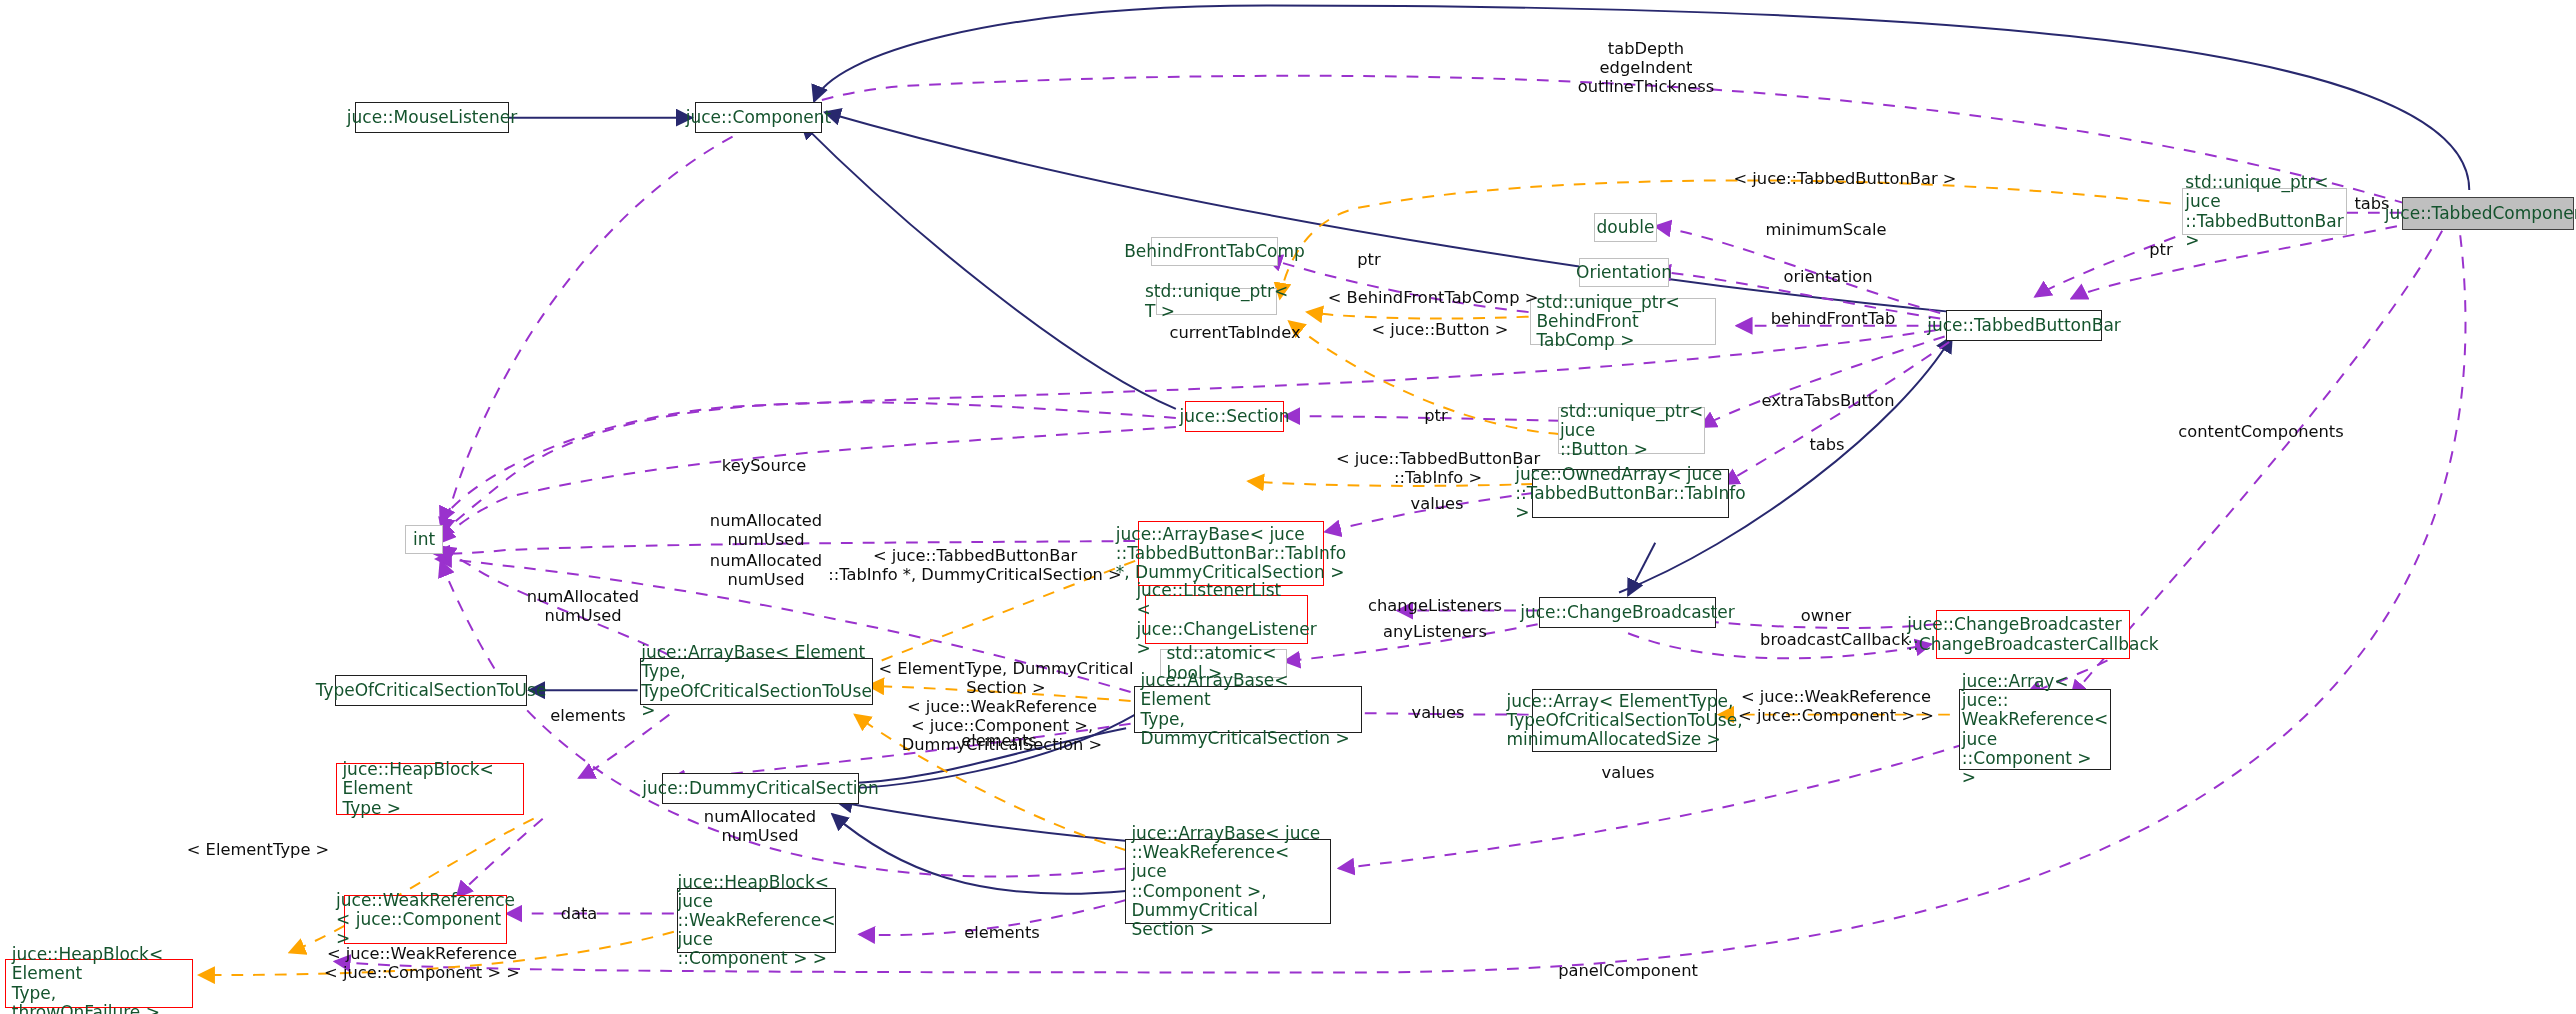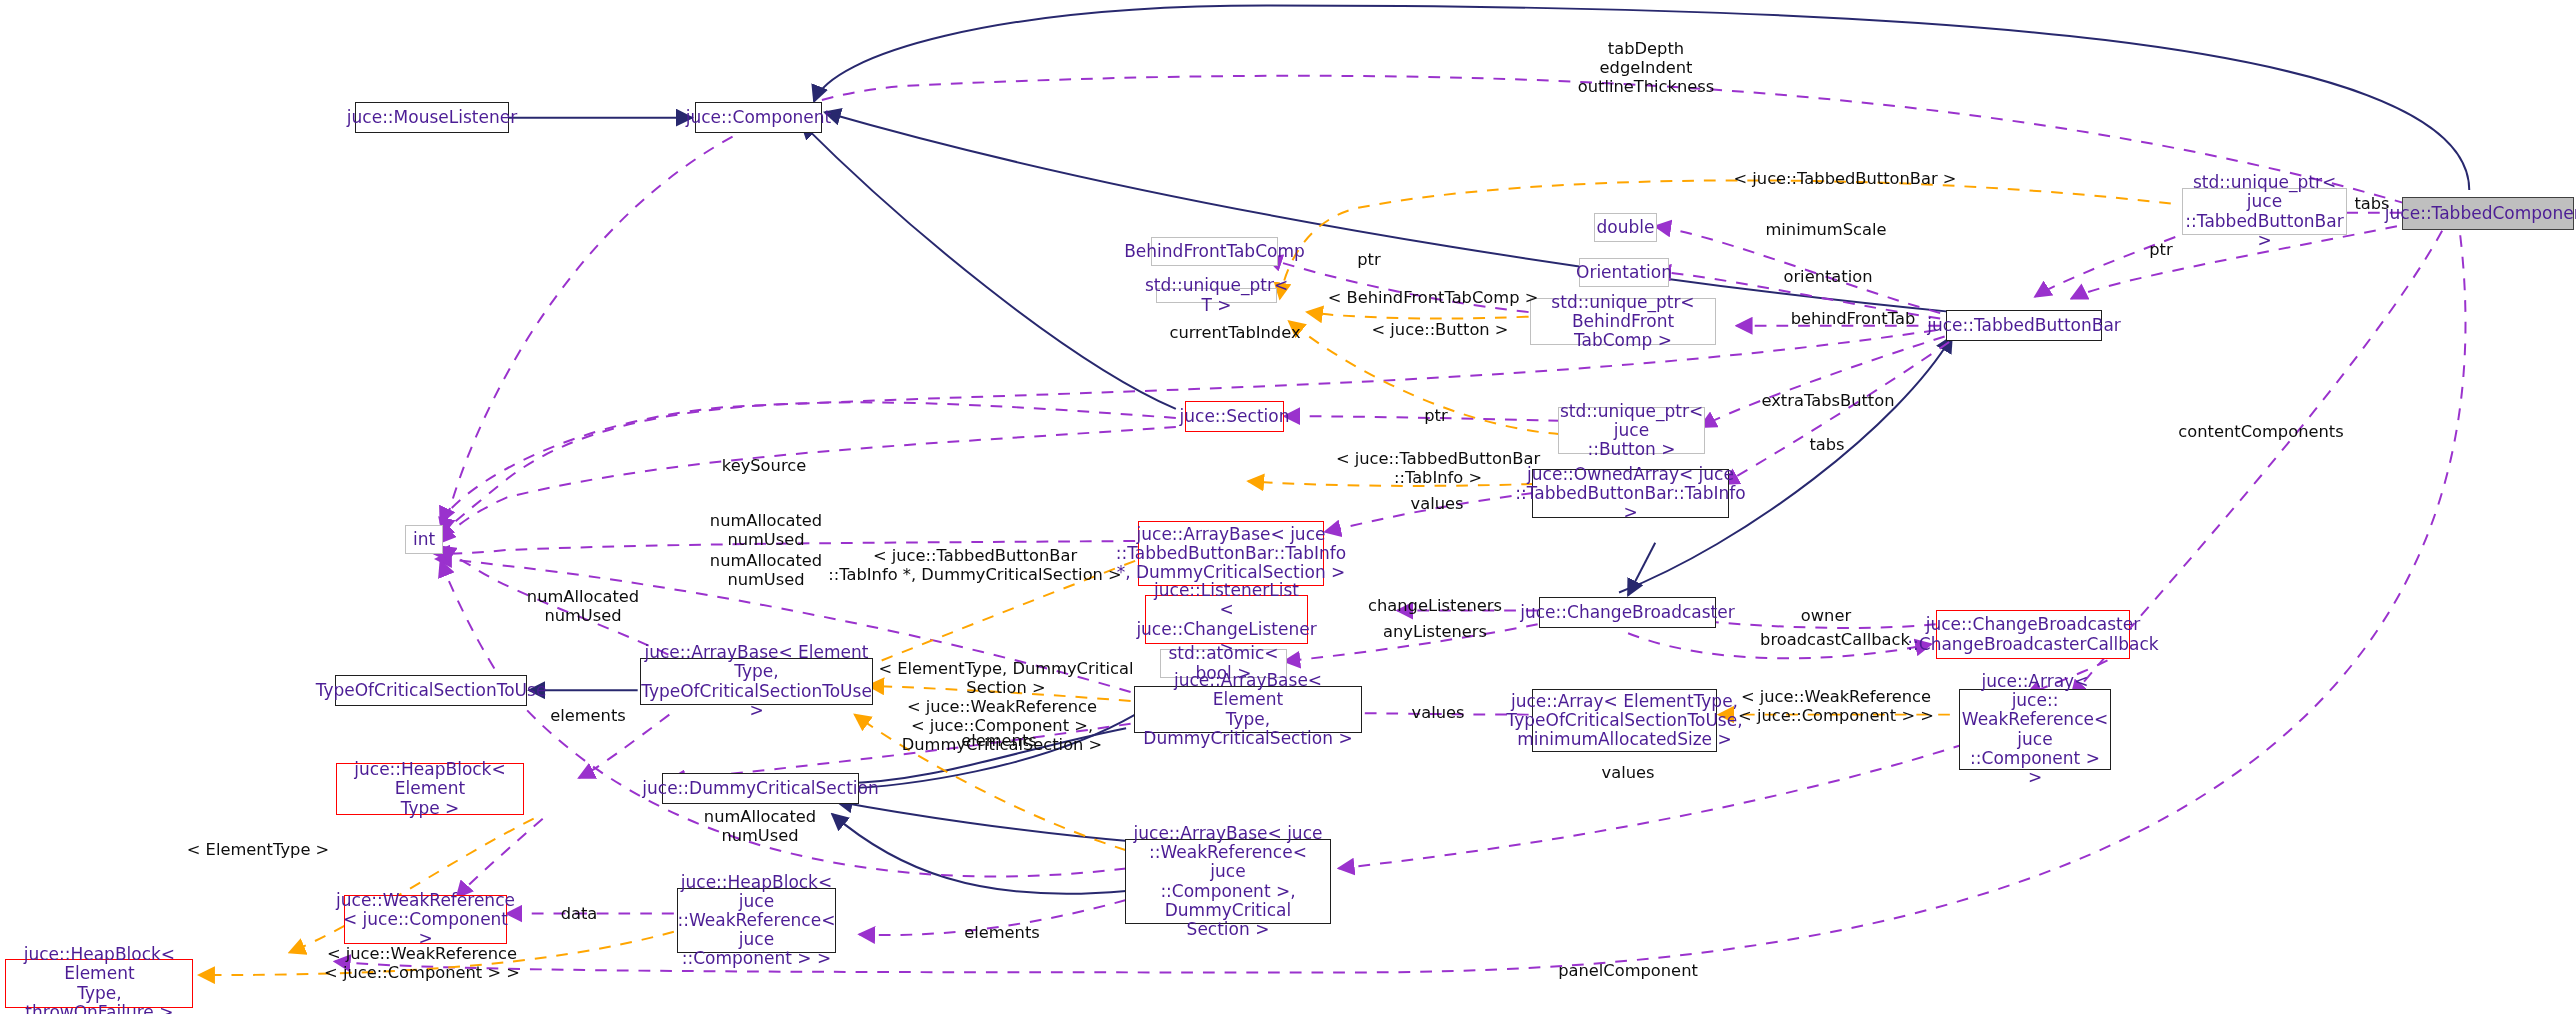--- a/index.html
+++ b/index.html
@@ -4,25 +4,25 @@
 <style>
   html,body{margin:0;padding:0;background:#ffffff;}
   body{font-family:"DejaVu Sans", sans-serif;}
   #canvas{position:relative;width:2576px;height:1015px;background:#fff;overflow:hidden;}
   svg#edges{position:absolute;left:0;top:0;width:2576px;height:1015px;}
 
   .node{
     position:absolute;
     box-sizing:border-box;
     display:flex;align-items:center;justify-content:center;
-    text-align:center;
+    text-align:left;
     font-family:"DejaVu Sans", sans-serif;
     font-size:17px;
     line-height:1.12;
-    color:#4c1d95;
+    color:#14532d;
     background:#ffffff;
     border:0.9px solid #c0c0c0;
     padding:1.8px 5.4px;
     white-space:pre-line;
     z-index:5;
   }
   .node.solid{border:1.8px solid #1f1f1f;}
   .node.red{border:1.8px solid #ff0000;}
   .node.focus{background:#bfbfbf;border:1.8px solid #404040;}
 
@@ -175,21 +175,21 @@
       </g>
     </g>
   </svg>
 
   <div class="node solid" style="left:355px;top:102px;width:154px;height:31px;">juce::MouseListener</div>
 
   <div class="node solid" style="left:695px;top:102px;width:127px;height:31px;">juce::Component</div>
 
   <div class="node" style="left:1151px;top:237px;width:127px;height:29px;">BehindFrontTabComp</div>
 
-  <div class="node" style="left:1156px;top:288px;width:121px;height:15px;">std::unique_ptr&lt; T &gt;</div>
+  <div class="node" style="left:1156px;top:288px;width:121px;height:27px;">std::unique_ptr&lt; T &gt;</div>
 
   <div class="node" style="left:1594px;top:213px;width:63px;height:29px;">double</div>
 
   <div class="node" style="left:1579px;top:258px;width:90px;height:29px;">Orientation</div>
 
   <div class="node" style="left:1530px;top:298px;width:186px;height:47px;">std::unique_ptr&lt; BehindFront
 TabComp &gt;</div>
 
   <div class="node" style="left:2182px;top:188px;width:165px;height:47px;">std::unique_ptr&lt; juce
 ::TabbedButtonBar &gt;</div>
@@ -266,21 +266,21 @@
   <div class="elabel" style="left:1845px;top:179px;">&lt; juce::TabbedButtonBar &gt;</div>
 
   <div class="elabel" style="left:2372px;top:204px;">tabs</div>
 
   <div class="elabel" style="left:2161px;top:250px;">ptr</div>
 
   <div class="elabel" style="left:1826px;top:230px;">minimumScale</div>
 
   <div class="elabel" style="left:1828px;top:277px;">orientation</div>
 
-  <div class="elabel" style="left:1833px;top:319px;margin-left:20px;">behindFrontTab</div>
+  <div class="elabel" style="left:1833px;top:319px;">behindFrontTab</div>
 
   <div class="elabel" style="left:1369px;top:260px;">ptr</div>
 
   <div class="elabel" style="left:1433px;top:298px;">&lt; BehindFrontTabComp &gt;</div>
 
   <div class="elabel" style="left:1440px;top:330px;">&lt; juce::Button &gt;</div>
 
   <div class="elabel" style="left:1235px;top:333px;">currentTabIndex</div>
 
 

